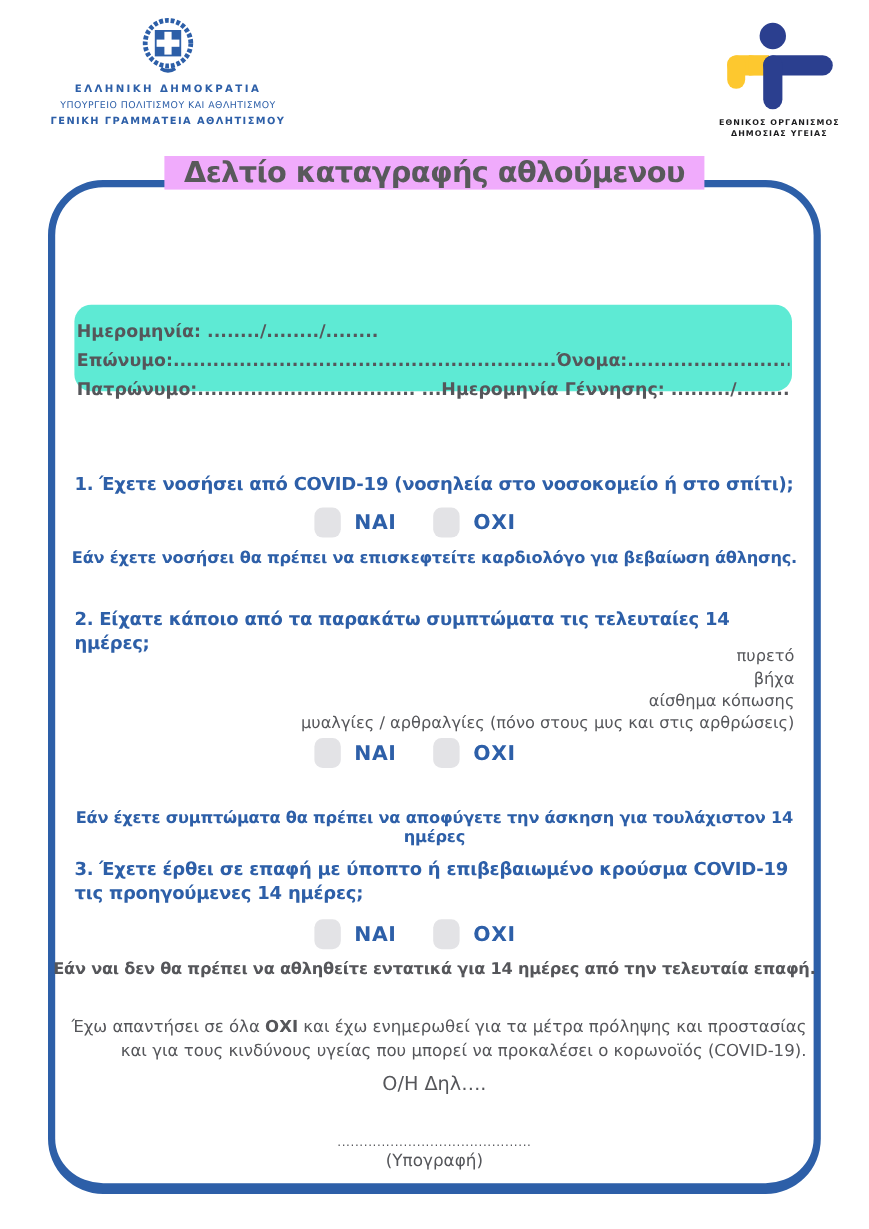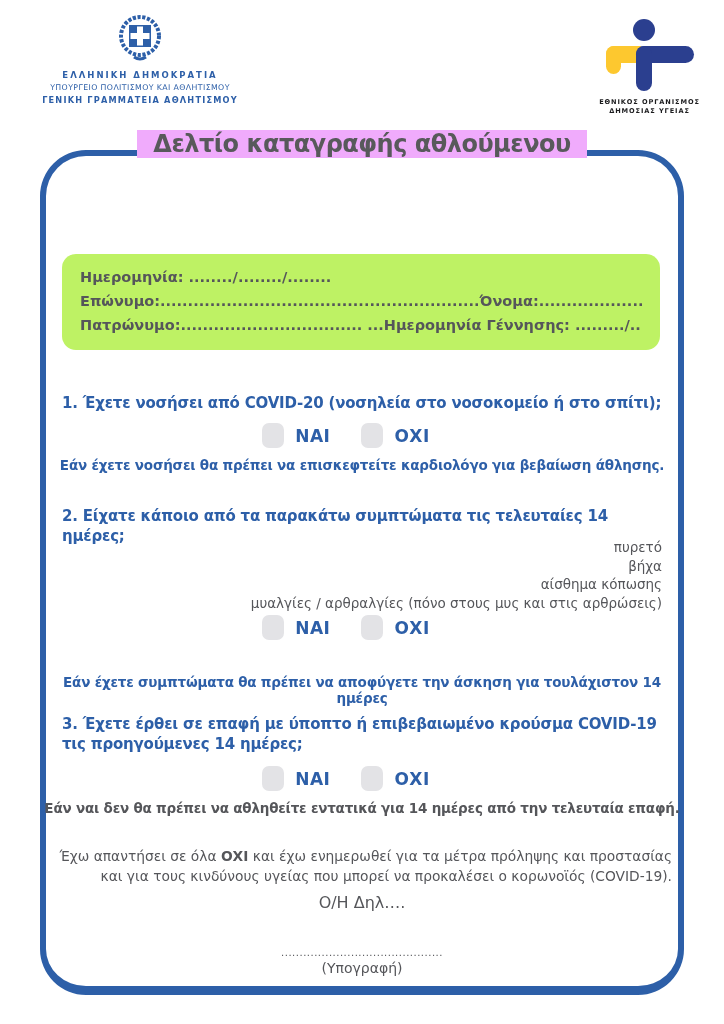--- a/index.html
+++ b/index.html
@@ -20,22 +20,22 @@
   .big-frame{position:absolute;left:40px;top:150px;width:644px;height:845px;box-sizing:border-box;
     border:6px solid #2d5fa8;border-bottom-width:9px;border-radius:46px;z-index:0;}
 
   
   .title-wrap{position:absolute;left:0;right:0;top:130px;text-align:center;z-index:2;}
   .title-1{display:inline-block;background:#f0abfc;padding:0 16px;font-size:24px;font-weight:bold;color:#58595b;letter-spacing:-0.5px;}
   .title-2{font-size:35px;font-weight:bold;color:#2e64ad;letter-spacing:-0.5px;margin-top:1px;}
   .title-3{font-size:23px;font-weight:bold;color:#2e64ad;letter-spacing:-0.3px;margin-top:2px;}
 
   
-  .info-box{position:absolute;left:62px;top:254px;width:598px;height:96px;background:#bef264;border-radius:14px;
-    box-sizing:border-box;padding:11px 18px;z-index:1;}
+  .info-box{position:absolute;left:62px;top:254px;width:598px;height:72px;background:#5eead4;border-radius:14px;
+    box-sizing:border-box;padding:11px 2px;z-index:1;}
   .info-line{font-size:14.5px;font-weight:bold;color:#55565a;line-height:24px;white-space:nowrap;overflow:hidden;}
 
   
   .q-head{position:absolute;left:62px;width:606px;font-size:15px;font-weight:bold;color:#2d5fa8;
     letter-spacing:-0.2px;line-height:20px;z-index:1;}
   .yn-row{position:absolute;left:0;right:0;display:flex;justify-content:center;align-items:center;
     transform:translateX(-16px);z-index:1;}
   .cbx{width:22px;height:25px;border-radius:7px;background:#e3e3e6;}
   .yn-lab{font-size:17px;font-weight:bold;color:#2d5fa8;letter-spacing:0.5px;}
   .gap-a{width:11px;} .gap-b{width:31px;}
@@ -91,21 +91,21 @@
   <div class="title-wrap">
     <div><span class="title-1">Δελτίο καταγραφής αθλούμενου</span></div>
   </div>
 
   <div class="info-box">
     <div class="info-line">Ημερομηνία: ......../......../........</div>
     <div class="info-line">Επώνυμο:..........................................................Όνομα:.............................................................</div>
     <div class="info-line">Πατρώνυμο:................................. ...Ημερομηνία Γέννησης: ........./............/.................</div>
   </div>
 
-  <div class="q-head" style="top:393px;">1. Έχετε νοσήσει από COVID-20 (νοσηλεία στο νοσοκομείο ή στο σπίτι);</div>
+  <div class="q-head" style="top:393px;">1. Έχετε νοσήσει από COVID-19 (νοσηλεία στο νοσοκομείο ή στο σπίτι);</div>
   <div class="yn-row" style="top:423px;">
     <div class="cbx"></div>
     <div class="gap-a"></div>
     <div class="yn-lab">ΝΑΙ</div>
     <div class="gap-b"></div>
     <div class="cbx"></div>
     <div class="gap-a"></div>
     <div class="yn-lab">ΟΧΙ</div>
   </div>
   <div class="note-blue" style="top:457px;">Εάν έχετε νοσήσει θα πρέπει να επισκεφτείτε καρδιολόγο για βεβαίωση άθλησης.</div>

